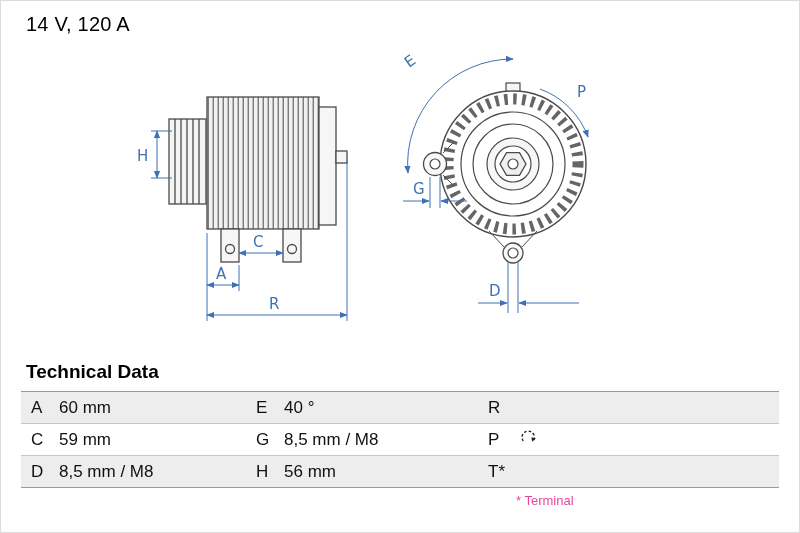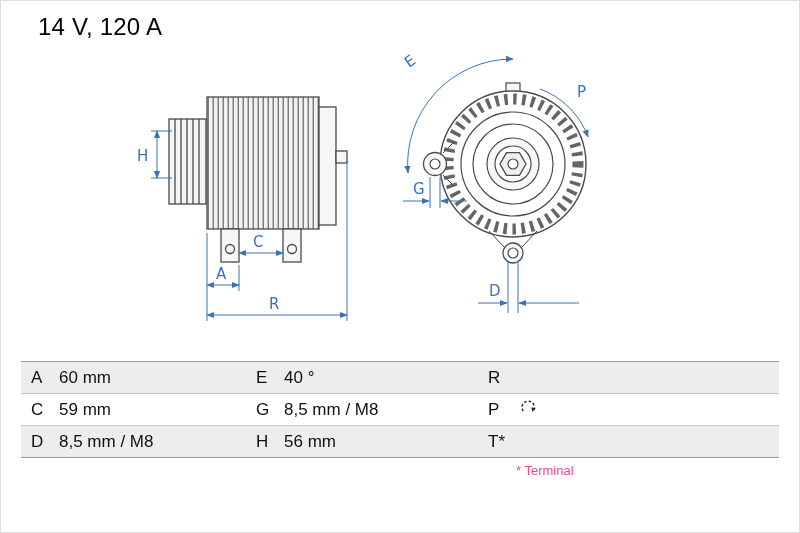--- a/index.html
+++ b/index.html
@@ -3,22 +3,22 @@
 <meta charset="utf-8">
 <style>
   * { box-sizing: border-box; margin: 0; padding: 0; }
   body { background: #fff; font-family: "Liberation Sans", "DejaVu Sans", sans-serif; }
   .page {
     position: relative; width: 800px; height: 533px;
     background: #ffffff; border: 1px solid #dcdcdc; overflow: hidden;
     color: #111;
   }
   .rating {
-    position: absolute; top: 12px; left: 37px;
-    font-size: 24px; color: #000; letter-spacing: 0.2px;
+    position: absolute; top: 12px; left: 25px;
+    font-size: 20px; color: #000; letter-spacing: 0.2px;
   }
   .drawing { position: absolute; top: 0; left: 0; }
   svg text {
     font-family: "DejaVu Sans", "Liberation Sans", sans-serif;
     font-size: 15px; fill: #3f72b5; stroke: none;
   }
   .tech { position: absolute; top: 360px; left: 0; width: 800px; }
   .tech-title {
     margin-left: 25px; font-size: 19px; font-weight: bold; color: #000;
     padding-bottom: 8px;
@@ -136,20 +136,21 @@
       <line x1="477" y1="302" x2="506" y2="302" marker-end="url(#ar)"></line>
       <line x1="578" y1="302" x2="518" y2="302" marker-end="url(#ar)"></line>
     </g>
     <text x="408" y="67" transform="rotate(-35 408 67)">E</text>
     <text x="576" y="96">P</text>
     <text x="412" y="193">G</text>
     <text x="488" y="295">D</text>
   </svg>
 
   <div class="tech">
+    <div class="tech-title">Technical Data</div>
 
     <div class="table">
 
       <div class="row alt">
         <div class="cell c1">
           <span class="k">A</span>
           <span class="v">60 mm</span>
         </div>
         <div class="cell c2">
           <span class="k">E</span>

